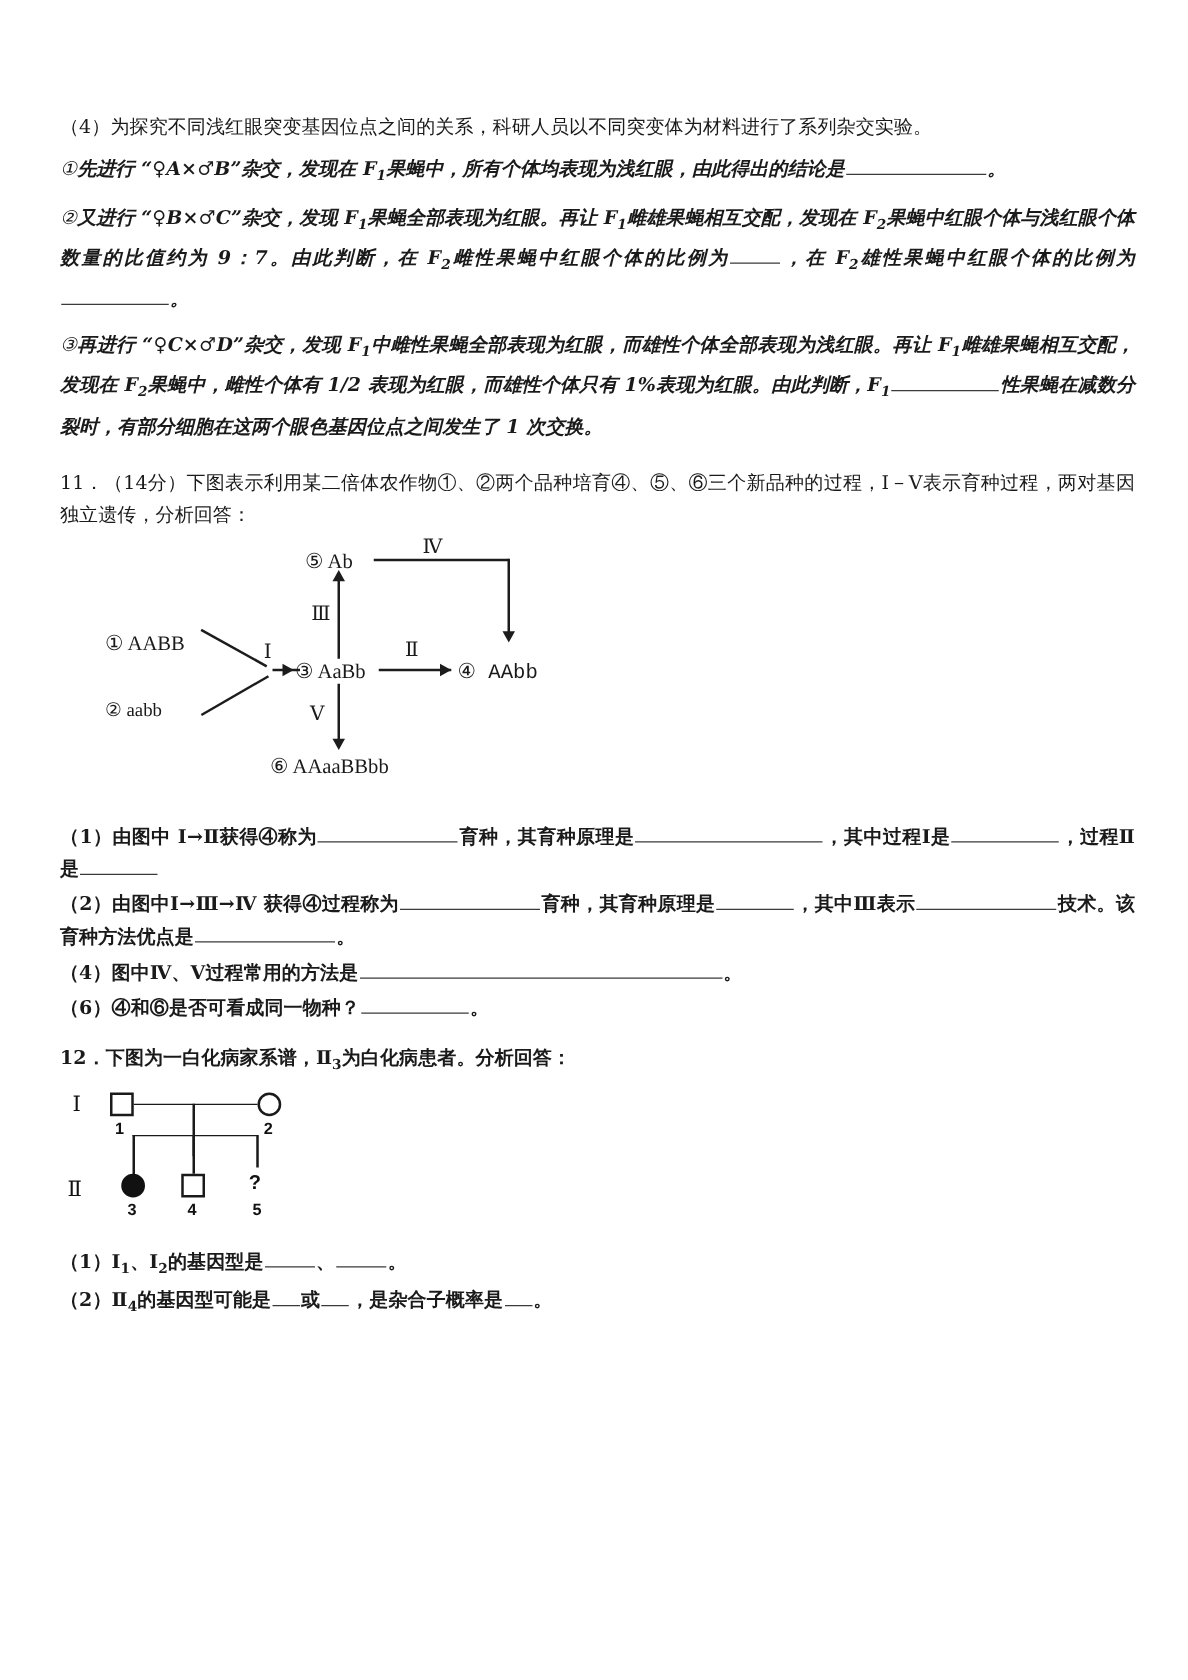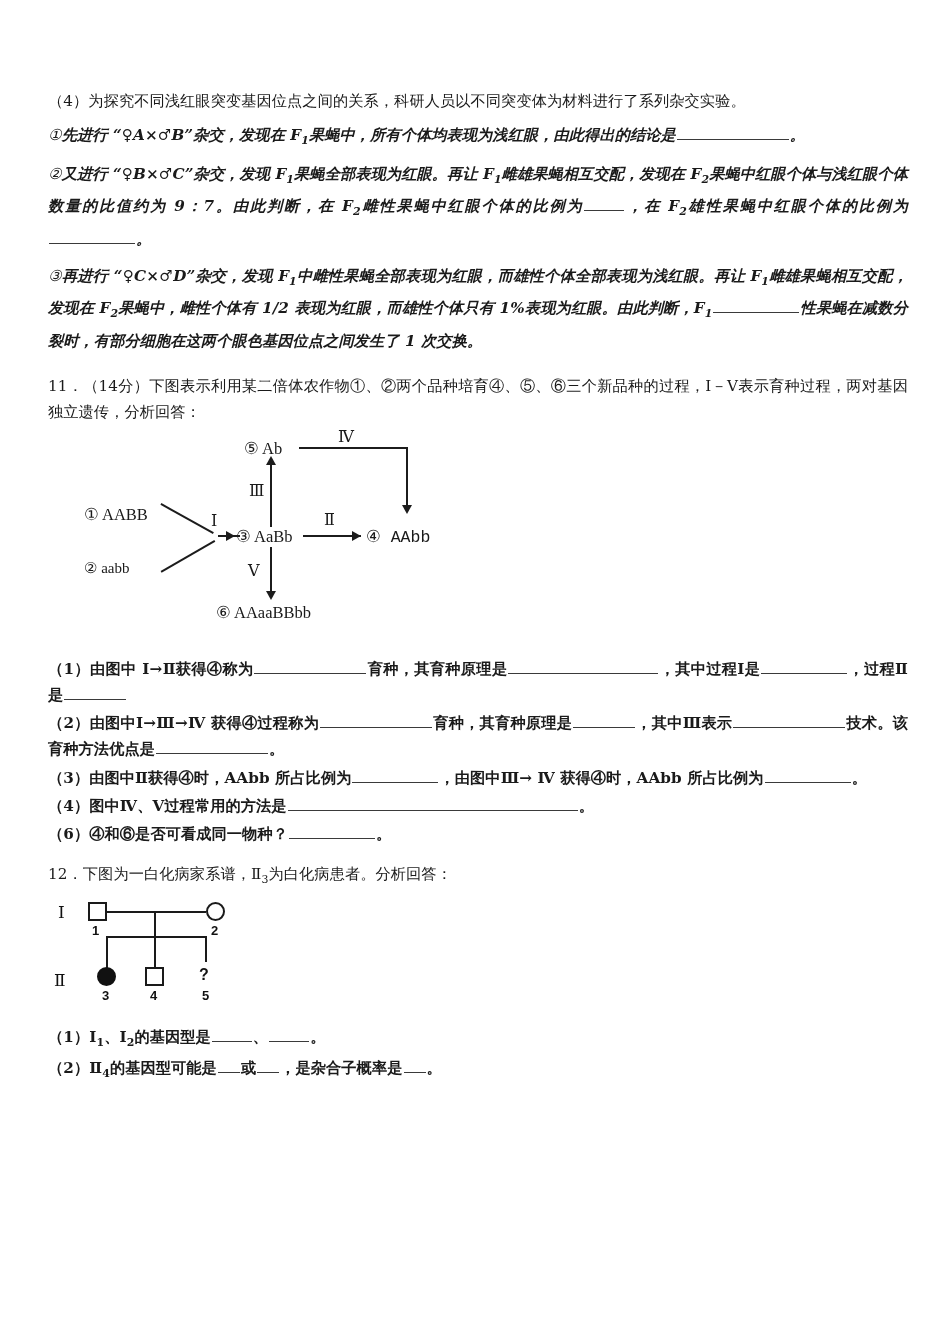--- a/index.html
+++ b/index.html
@@ -237,34 +237,31 @@
   </div>
 
   <p class="para tight">
     <span class="bold">（1）</span><span class="bold">由图中 Ⅰ→Ⅱ获得④称为</span><span class="blank b-xl"></span><span class="bold">育种，其育种原理是</span><span class="blank b-xxl"></span><span class="bold">，其中过程Ⅰ是</span><span class="blank b-l"></span><span class="bold">，过程Ⅱ是</span><span class="blank b-m"></span>
   </p>
 
   <p class="para tight">
     <span class="bold">（2）</span><span class="bold">由图中Ⅰ→Ⅲ→Ⅳ 获得④过程称为</span><span class="blank b-xl"></span><span class="bold">育种，其育种原理是</span><span class="blank b-m"></span><span class="bold">，其中Ⅲ表示</span><span class="blank b-xl"></span><span class="bold">技术。该育种方法优点是</span><span class="blank b-xl"></span><span class="bold">。</span>
   </p>
 
-  <p class="para tight">
-    <span class="bold">（3）</span><span class="bold">由图中Ⅱ获得④时，AAbb 所占比例为</span><span class="blank b-l"></span><span class="bold">，由图中Ⅲ→ Ⅳ 获得④时，AAbb 所占比例为</span><span class="blank b-l"></span><span class="bold">。</span>
-  </p>
 
   <p class="para tight">
     <span class="bold">（4）</span><span class="bold">图中Ⅳ、Ⅴ过程常用的方法是</span><span class="blank b-huge"></span><span class="bold">。</span>
   </p>
 
 
   <p class="para tight">
     <span class="bold">（6）</span><span class="bold">④和⑥是否可看成同一物种？</span><span class="blank b-l"></span><span class="bold">。</span>
   </p>
 
-  <p class="para" style="margin-top:14px;">
+  <p class="para" style="margin-top:14px;font-weight:bold;">
     <span>12．</span><span>下图为一白化病家系谱，Ⅱ</span><span class="sub">3</span><span>为白化病患者。分析回答：</span>
   </p>
 
   <div class="pedigree-wrap">
     <div class="pedigree">
 
       <div class="gen-label" style="left:4px; top:6px;">Ⅰ</div>
       <div class="gen-label" style="left:0px; top:74px;">Ⅱ</div>
 
       <div class="psquare" style="left:34px; top:6px;"></div>

